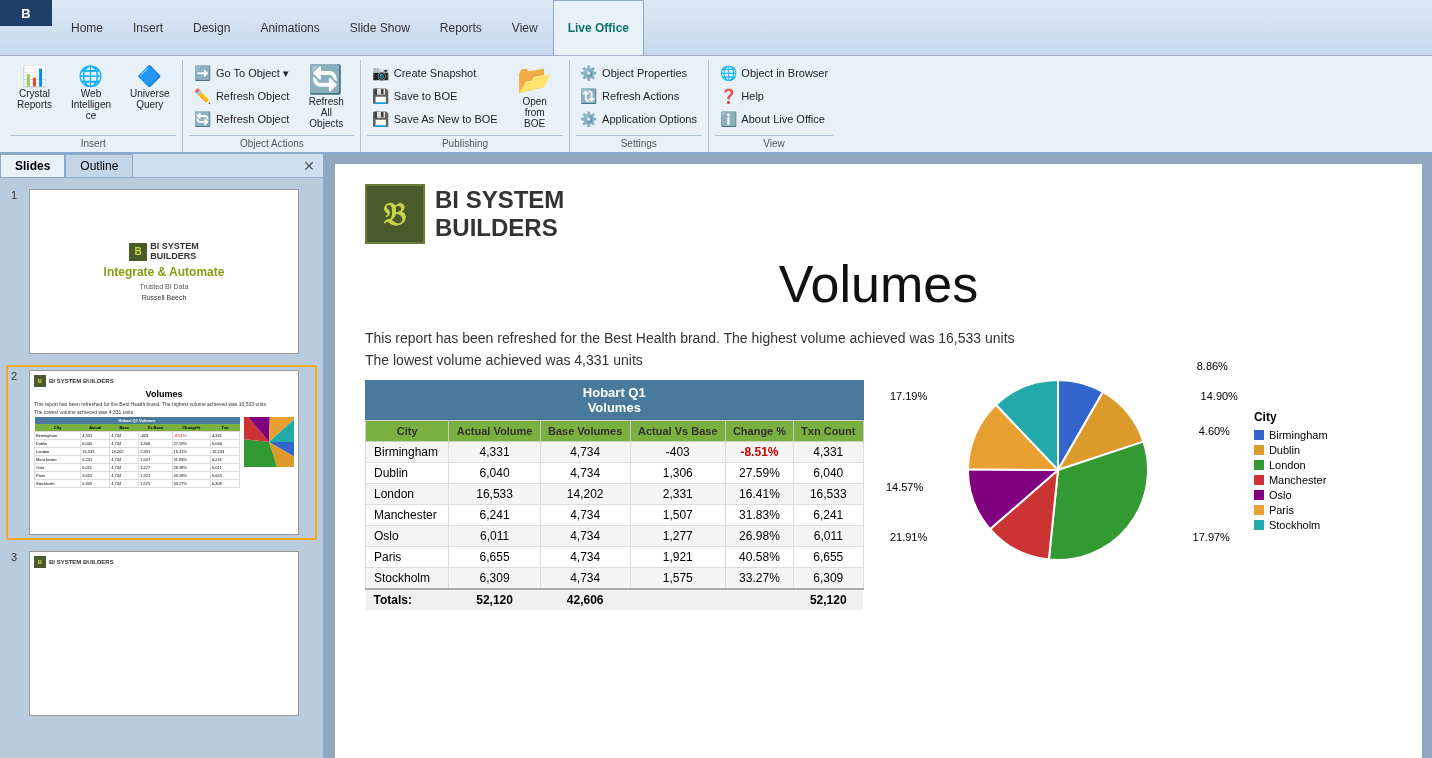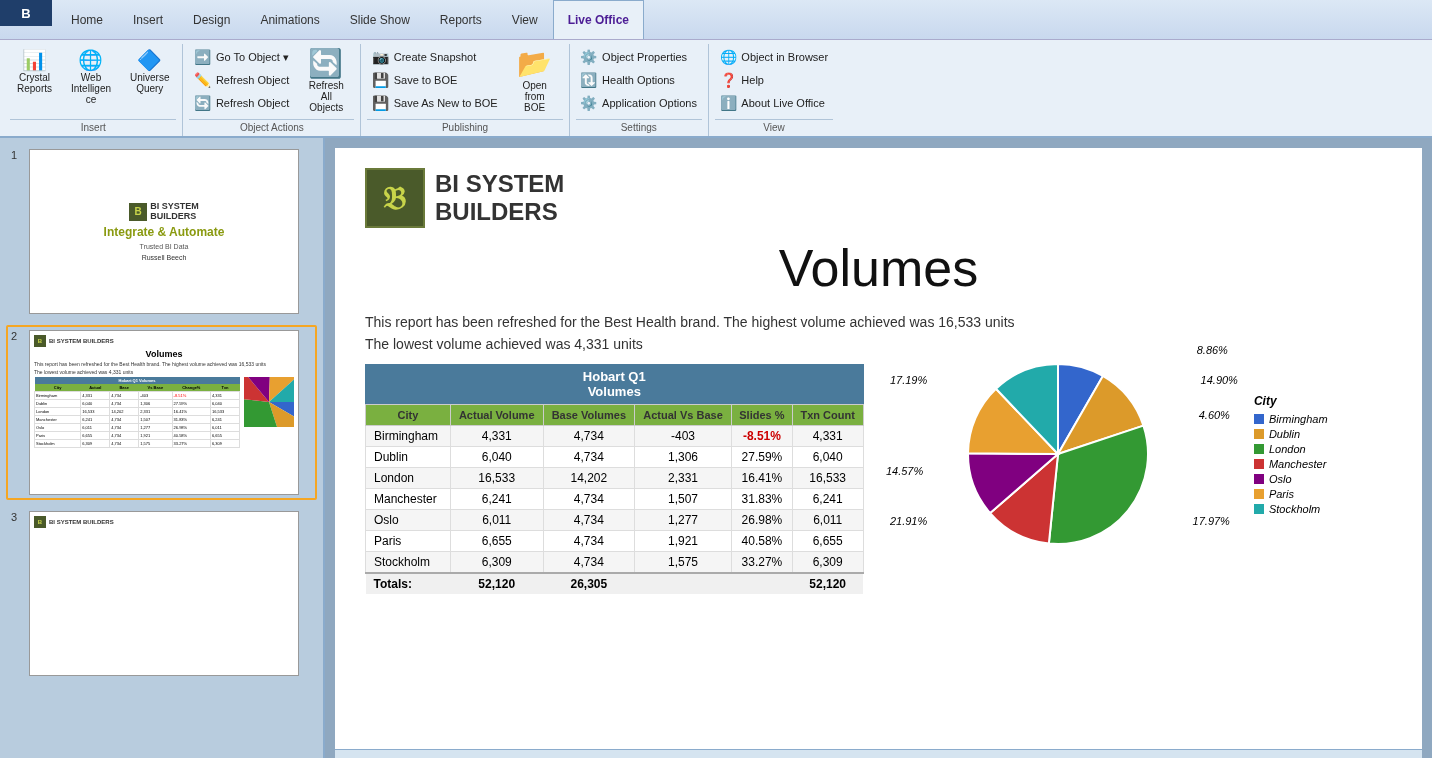--- a/index.html
+++ b/index.html
@@ -1,22 +1,22 @@
 <!DOCTYPE html>
 <html><head>
   <meta charset="utf-8">
   <style>
     * { box-sizing: border-box; margin: 0; padding: 0; }
     body { font-family: 'Segoe UI', Arial, sans-serif; font-size: 12px; background: #c5d5e8; overflow: hidden; width: 1432px; height: 758px; }
 
     
     #ribbon { background: linear-gradient(to bottom, #e8f0f8, #d0dff0); border-bottom: 2px solid #8aabcc; }
     #ribbon-tabs { display: flex; background: linear-gradient(to bottom, #dce8f5, #c8d8ee); padding-left: 60px; }
-    .ribbon-tab { padding: 12px 14px; font-size: 12px; cursor: pointer; border: 1px solid transparent; border-bottom: none; color: #333; }
-    .ribbon-tab.active { background: #e8f0f8; border-color: #8aabcc; border-bottom-color: #e8f0f8; font-weight: bold; color: #4c1d95; }
+    .ribbon-tab { padding: 20px 14px; font-size: 12px; cursor: pointer; border: 1px solid transparent; border-bottom: none; color: #333; }
+    .ribbon-tab.active { background: #e8f0f8; border-color: #8aabcc; border-bottom-color: #e8f0f8; font-weight: bold; color: #0f766e; }
     #ribbon-body { display: flex; padding: 4px 4px 0; gap: 0; background: #e8f0f8; border-top: 1px solid #aac; }
     .ribbon-group { display: flex; flex-direction: column; border-right: 1px solid #b0c4d8; padding: 2px 6px 0; min-width: fit-content; }
     .ribbon-group-content { display: flex; flex-direction: row; align-items: flex-start; gap: 4px; flex: 1; }
     .ribbon-group-label { text-align: center; font-size: 10px; color: #555; padding: 2px 0 3px; border-top: 1px solid #b0c4d8; margin-top: 2px; }
     .ribbon-btn { display: flex; flex-direction: column; align-items: center; cursor: pointer; padding: 3px 6px; border: 1px solid transparent; border-radius: 3px; min-width: 44px; max-width: 56px; }
     .ribbon-btn-icon { font-size: 20px; line-height: 1; }
     .ribbon-btn-label { font-size: 10px; text-align: center; color: #222; margin-top: 2px; word-break: break-word; }
     .ribbon-btn-small { display: flex; flex-direction: row; align-items: center; gap: 4px; cursor: pointer; padding: 2px 4px; border: 1px solid transparent; border-radius: 2px; white-space: nowrap; }
     .ribbon-btn-small-icon { font-size: 14px; }
     .ribbon-btn-small-label { font-size: 11px; color: #222; }
@@ -81,21 +81,21 @@
     .data-table { width: 100%; border-collapse: collapse; font-size: 12px; }
     .data-table thead tr th { background: #7ab040; color: #333; padding: 4px 6px; text-align: center; font-weight: bold; font-size: 11px; border: 1px solid #ccc; }
     .data-table tbody tr td { padding: 3px 8px; text-align: center; border: 1px solid #ddd; }
     .data-table tbody tr:nth-child(odd) td { background: #f5f5f5; }
     .data-table tbody tr:nth-child(even) td { background: #fff; }
     .data-table tfoot tr td { font-weight: bold; border-top: 2px solid #aaa; padding: 3px 8px; text-align: center; background: #f0f0f0; }
     .negative { color: #cc0000; font-weight: bold; }
     .city-col { text-align: left !important; }
 
     
-    .pie-section { display: flex; flex-direction: column; align-items: center; font-style: italic; }
+    .pie-section { display: flex; flex-direction: column; align-items: center; }
     .pie-chart-container { display: flex; align-items: center; gap: 16px; }
     .pie-legend { font-size: 11px; }
     .legend-item { display: flex; align-items: center; gap: 5px; margin-bottom: 3px; }
     .legend-dot { width: 10px; height: 10px; display: inline-block; }
   </style>
 </head>
 <body>
 
 <div id="ribbon">
 
@@ -183,21 +183,21 @@
 
     <div class="ribbon-group">
       <div class="ribbon-group-content">
         <div class="ribbon-col">
           <div class="ribbon-btn-small">
             <span class="ribbon-btn-small-icon">⚙️</span>
             <span class="ribbon-btn-small-label">Object Properties</span>
           </div>
           <div class="ribbon-btn-small">
             <span class="ribbon-btn-small-icon">🔃</span>
-            <span class="ribbon-btn-small-label">Health Options</span>
+            <span class="ribbon-btn-small-label">Refresh Actions</span>
           </div>
           <div class="ribbon-btn-small">
             <span class="ribbon-btn-small-icon">⚙️</span>
             <span class="ribbon-btn-small-label">Application Options</span>
           </div>
         </div>
       </div>
       <div class="ribbon-group-label">Settings</div>
     </div>
 
@@ -220,20 +220,25 @@
       </div>
       <div class="ribbon-group-label">View</div>
     </div>
 
   </div>
 </div>
 
 <div id="main">
 
   <div id="slides-panel">
+    <div id="slides-tabs">
+      <div class="slide-tab active">Slides</div>
+      <div class="slide-tab">Outline</div>
+      <button id="slides-close">✕</button>
+    </div>
     <div id="slides-list">
 
       <div class="slide-item">
         <span class="slide-num">1</span>
         <div class="slide-thumb">
           <div class="thumb1">
             <div class="thumb1-logo">
               <div class="thumb1-logo-box">B</div>
               <div class="thumb1-logo-text">BI SYSTEM<br>BUILDERS</div>
             </div>
@@ -384,21 +389,21 @@
 
         <div class="data-table-wrapper">
           <div class="data-table-title">Hobart Q1<br>Volumes</div>
           <table class="data-table">
             <thead>
               <tr>
                 <th>City</th>
                 <th>Actual Volume</th>
                 <th>Base Volumes</th>
                 <th>Actual Vs Base</th>
-                <th>Slides %</th>
+                <th>Change %</th>
                 <th>Txn Count</th>
               </tr>
             </thead>
             <tbody id="table-body">
             <tr style="background: rgb(245, 245, 245);">
     <td class="city-col" style="text-align:left;">Birmingham</td>
     <td>4,331</td>
     <td>4,734</td>
     <td>-403</td>
     <td class="negative">-8.51%</td>
@@ -450,21 +455,21 @@
     <td>4,734</td>
     <td>1,575</td>
     <td>33.27%</td>
     <td>6,309</td>
   </tr>
               </tbody>
             <tfoot>
               <tr>
                 <td class="city-col"><strong>Totals:</strong></td>
                 <td><strong>52,120</strong></td>
-                <td><strong>26,305</strong></td>
+                <td><strong>42,606</strong></td>
                 <td></td>
                 <td></td>
                 <td><strong>52,120</strong></td>
               </tr>
             </tfoot>
           </table>
         </div>
 
         <div class="pie-section" style="flex:1; position:relative; margin-top:-10px;">
           <div class="pie-chart-container">

